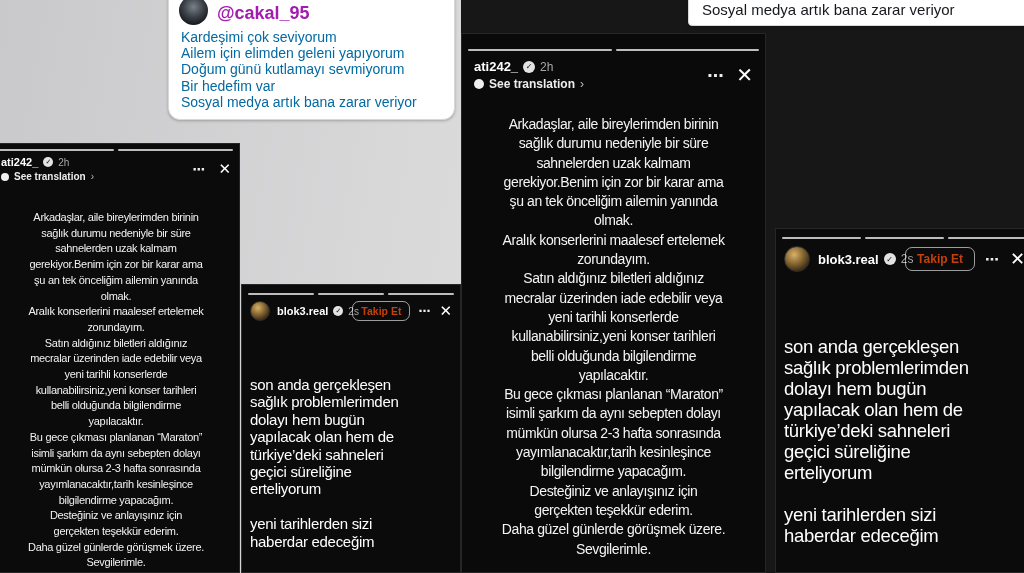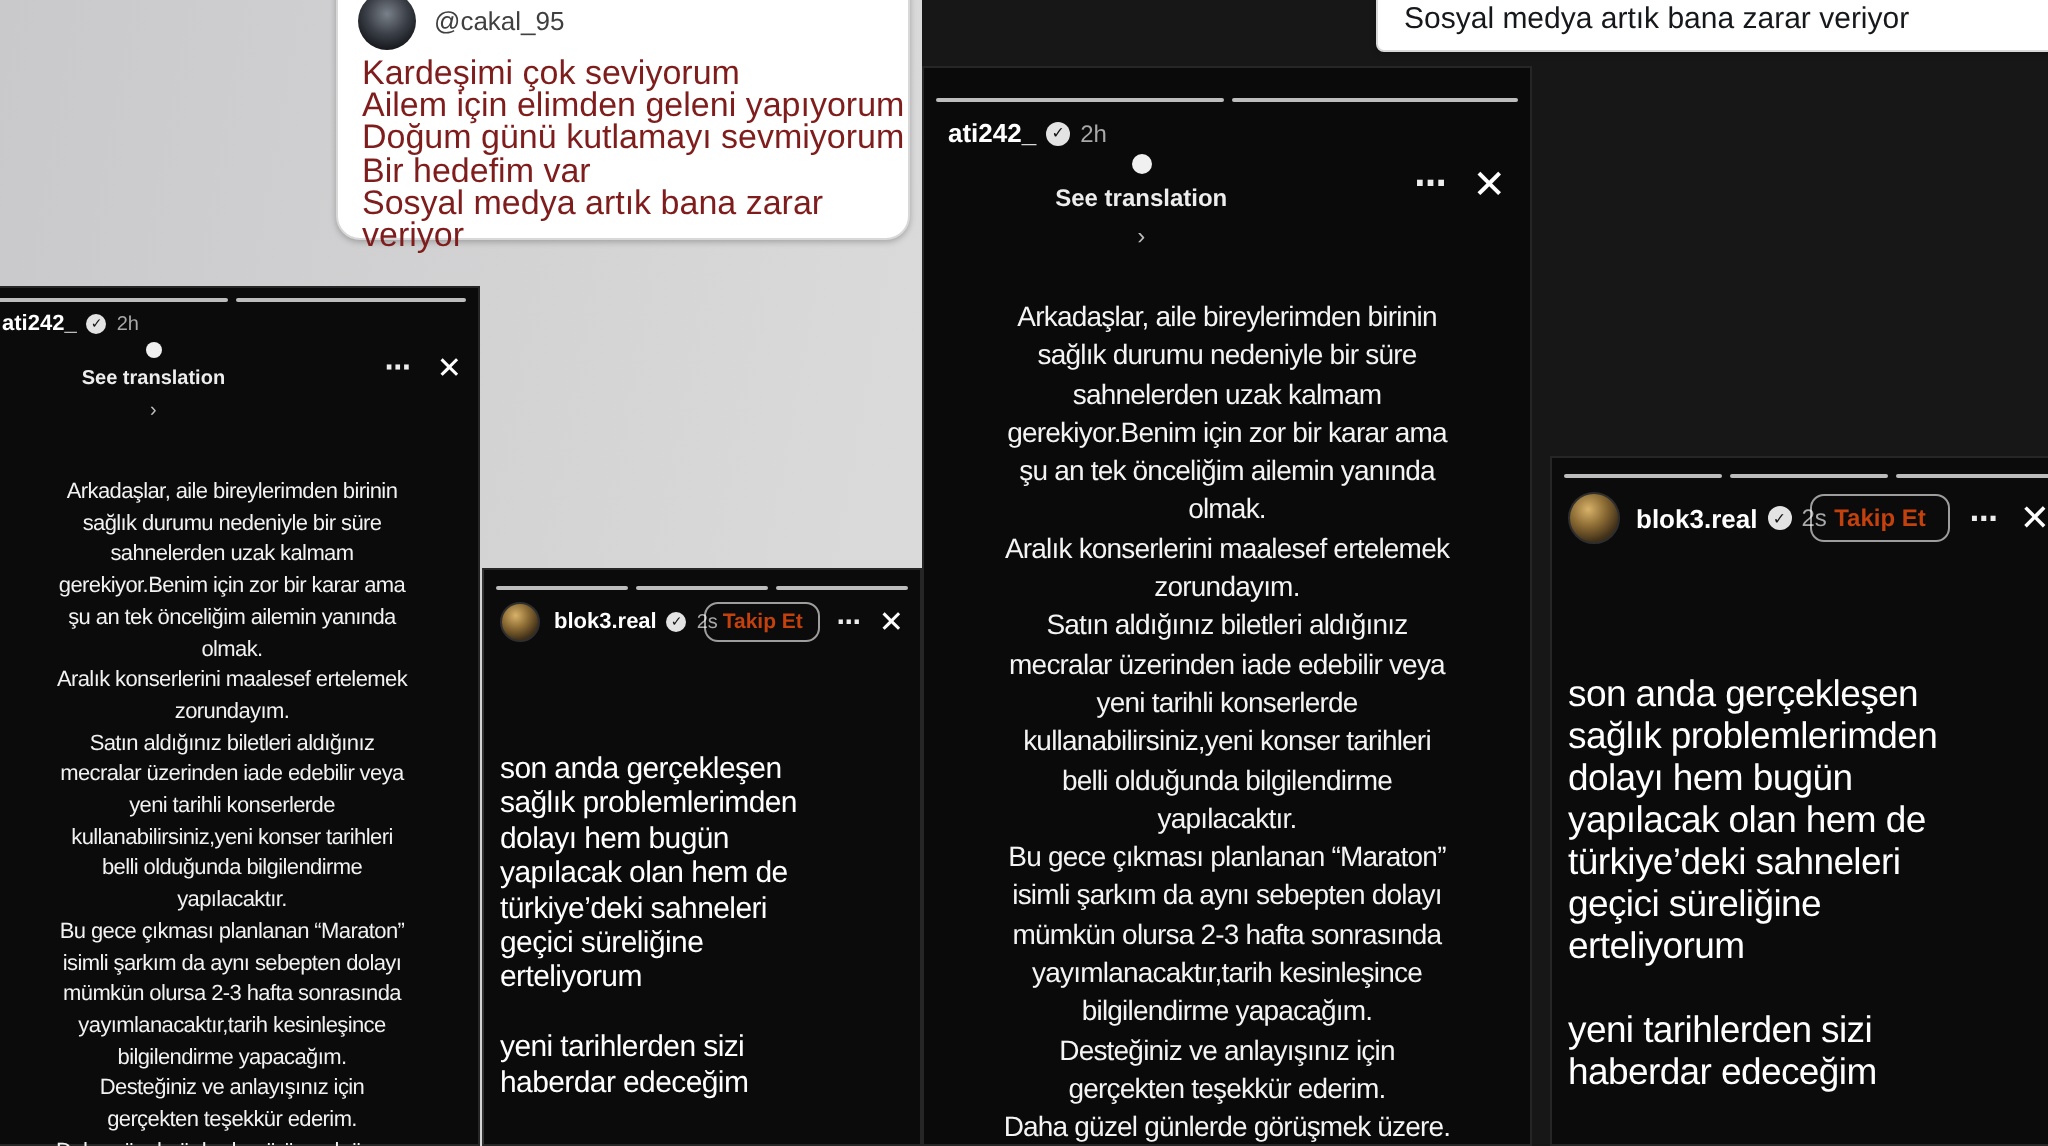--- a/index.html
+++ b/index.html
@@ -14,21 +14,21 @@
   
   .panel{position:absolute;background:#0b0b0b;border:1px solid #262626;color:#f5f5f5;}
   .progress{display:flex;gap:4px;padding:0 6px;}
   .progress .seg{flex:1;height:2px;border-radius:2px;background:#bdbdbd;}
   .header{display:flex;align-items:center;padding:0 8px;gap:40px;}
   .idblock{flex:1;min-width:0;}
   .row1{display:flex;align-items:center;gap:5px;}
   .uname{font-weight:bold;color:#fff;white-space:nowrap;}
   .vbadge{display:inline-flex;align-items:center;justify-content:center;background:#e3e3e3;color:#111;border-radius:50%;flex:0 0 auto;}
   .time{color:#a8a8a8;}
-  .row2{display:flex;align-items:center;gap:5px;margin-top:3px;flex-direction:column;}
+  .row2{display:flex;align-items:center;gap:5px;margin-top:3px;}
   .tdot{background:#f0f0f0;border-radius:50%;flex:0 0 auto;}
   .tlabel{font-weight:bold;color:#ededed;white-space:nowrap;}
   .tchev{color:#bdbdbd;}
   .actions{display:flex;align-items:center;gap:12px;color:#ededed;}
   .more{letter-spacing:1px;font-weight:bold;cursor:pointer;}
   .close{font-weight:300;color:#fff;cursor:pointer;}
   .follow{border:1px solid rgba(255,255,255,.6);border-radius:7px;background:transparent;color:#c2410c;font-weight:bold;padding:3px 9px;cursor:pointer;font-family:inherit;white-space:nowrap;}
   .avatar{border-radius:50%;flex:0 0 auto;background:radial-gradient(circle at 38% 32%,#d8b26a 0%,#8a6a33 40%,#43321a 72%,#241a0e 100%);border:1px solid #2e2e2e;}
   .story-text{white-space:pre-line;font-weight:normal;}
 
@@ -86,22 +86,22 @@
   #blok-large .actions{gap:10px;}
   #blok-large .more{font-size:14px;}
   #blok-large .close{font-size:18px;}
   #blok-large .story-text{margin:64px 0 0 8px;width:240px;text-align:left;font-size:18.5px;line-height:21px;letter-spacing:-0.3px;color:#fff;}
 
   
   .card{position:absolute;background:#ffffff;border:1px solid #d8d8d8;box-shadow:0 1px 3px rgba(0,0,0,.25);}
   #tweet-card{left:168px;top:-34px;width:287px;height:154px;border-radius:12px;}
   #tweet-avatar{position:absolute;left:10px;top:29px;width:29px;height:29px;border-radius:50%;
     background:radial-gradient(circle at 50% 38%,#7a8089 0%,#3a3f47 45%,#15171b 78%);}
-  #tweet-handle{position:absolute;left:48px;top:36px;font-size:13px;color:#404040;}
-  #tweet-lines{position:absolute;left:12px;top:62px;font-size:17px;line-height:16.2px;color:#7f1d1d;white-space:pre-line;}
+  #tweet-handle{position:absolute;left:48px;top:36px;font-size:18px;color:#a21caf;font-weight:bold;}
+  #tweet-lines{position:absolute;left:12px;top:62px;font-size:14px;line-height:16.2px;color:#0369a1;white-space:pre-line;}
   #quote-card{left:688px;top:-32px;width:346px;height:58px;border-radius:4px;}
   #quote-text{position:absolute;left:13px;bottom:7px;font-size:15px;color:#16181c;white-space:nowrap;}
 </style>
 </head>
 <body>
 
 <div id="stage">
   <div class="backdrop-right"></div>
 
   <div class="panel" id="ati-large">

